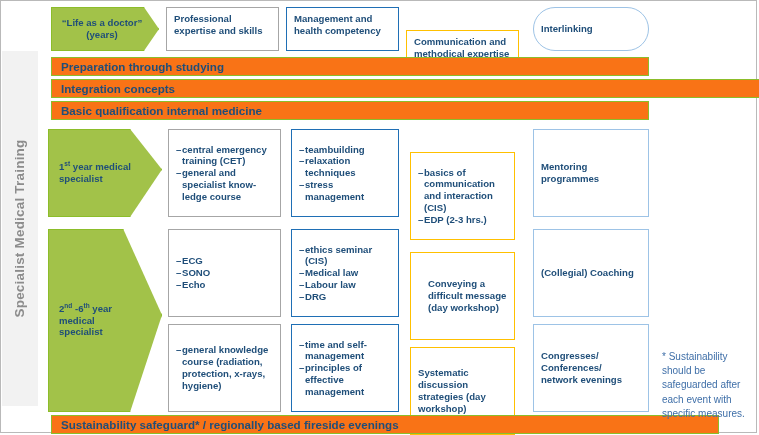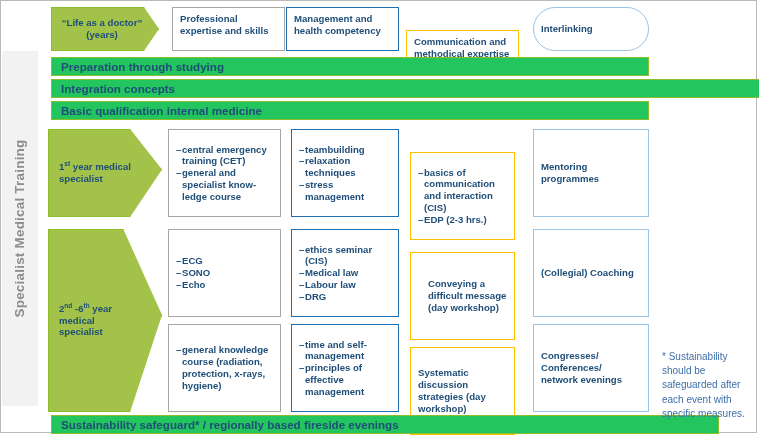--- a/index.html
+++ b/index.html
@@ -90,21 +90,21 @@
   }
   .chev.stage2{
     clip-path:polygon(0 0, 66% 0, 100% 47%, 72% 100%, 0 100%);
   }
 
   
   .gbar{
     position:absolute;
     box-sizing:border-box;
     border:1.8px solid #8cbd2a;
-    background:#22c55e;
+    background:#f97316;
     color:#1f4e79;
     font-size:11.6px;
     font-weight:bold;
     display:flex;
     align-items:center;
     padding-left:9px;
   }
 
   
   .note{
@@ -126,21 +126,21 @@
     <div class="vtext">Specialist Medical Training</div>
   </div>
 
   <div class="chev hdr" style="left:50px;top:6px;width:108px;height:44px;">
     <div>
       <div>“Life as a doctor”</div>
       <div>(years)</div>
     </div>
   </div>
 
-  <div class="box b-grey top" style="left:171px;top:6px;width:113px;height:44px;">
+  <div class="box b-grey top" style="left:165px;top:6px;width:113px;height:44px;">
     <div class="inner">Professional expertise and skills</div>
   </div>
 
   <div class="box b-blue top" style="left:285px;top:6px;width:113px;height:44px;">
     <div class="inner">Management and health competency</div>
   </div>
 
   <div class="box b-gold top" style="left:405px;top:6px;width:113px;height:44px;">
     <div class="inner">Communication and methodical expertise</div>
   </div>

